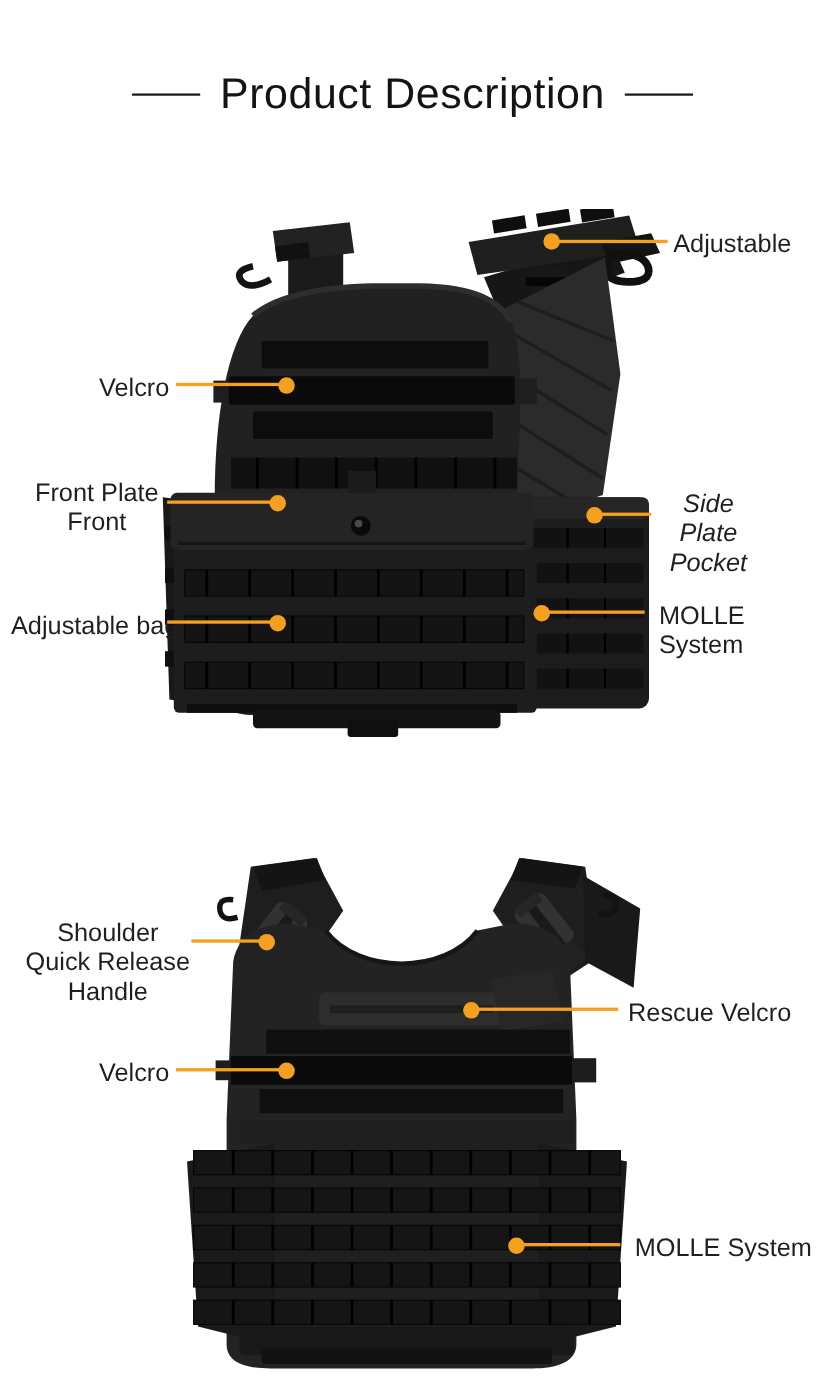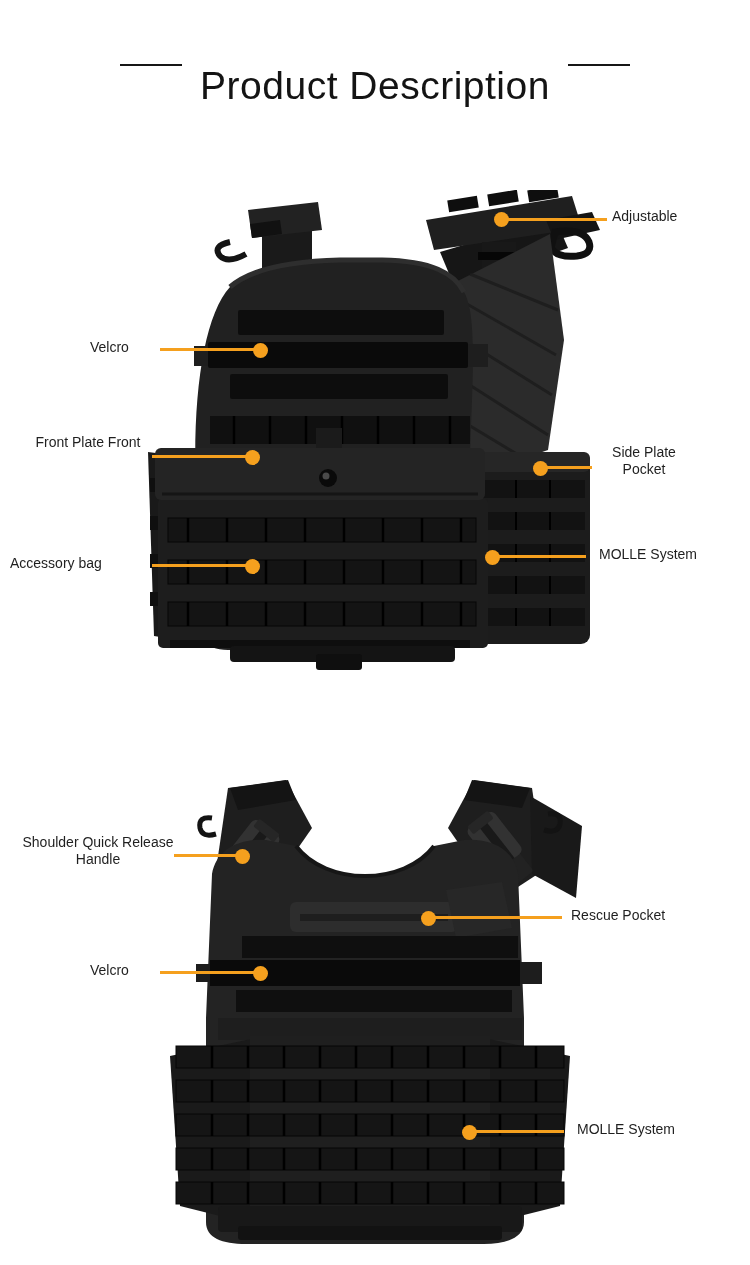--- a/index.html
+++ b/index.html
@@ -15,21 +15,21 @@
     margin:0 auto;
     background:#fff;
     overflow:hidden;
     font-family:"Liberation Sans", sans-serif;
     color:var(--ink);
   }
   .title-row{
     position:absolute;
     top:64px;left:0;right:0;
     display:flex;
-    align-items:flex-start;
+    align-items:center;
     justify-content:center;
     gap:18px;
   }
   .title-line{
     width:62px;height:2px;background:#161616;
   }
   .page-title{
     font-size:39px;
     font-weight:400;
     color:#141414;
@@ -43,21 +43,21 @@
     border-radius:50%;
     background:var(--accent);
   }
   .callout .line{
     position:absolute;
     height:3px;
     background:var(--accent);
   }
   .callout .label{
     position:absolute;
-    font-size:14px;
+    font-size:23px;
     line-height:1.18;
     color:var(--ink);
     white-space:normal;
   }
   .label.center{text-align:center;}
 </style>
 </head>
 <body style="background: rgb(255, 255, 255);">
 
 <div class="canvas">
@@ -231,45 +231,45 @@
 
   <div class="callout">
     <span class="label center" style="left:28px;top:434px;width:120px;">Front Plate Front</span>
     <span class="line" style="left:152px;top:455px;width:96px;"></span>
     <span class="dot" style="left:245px;top:450px;"></span>
   </div>
 
   <div class="callout">
     <span class="dot" style="left:533px;top:461px;"></span>
     <span class="line" style="left:546px;top:466px;width:46px;"></span>
-    <span class="label center" style="left:594px;top:444px;width:100px;">Side Plate Pocket</span>
-  </div>
-
-  <div class="callout">
-    <span class="label" style="left:10px;top:555px;">Accessory bag</span>
+    <span class="label center" style="left:594px;top:444px;width:100px;font-style:italic;">Side Plate Pocket</span>
+  </div>
+
+  <div class="callout">
+    <span class="label" style="left:10px;top:555px;">Adjustable bag</span>
     <span class="line" style="left:152px;top:564px;width:96px;"></span>
     <span class="dot" style="left:245px;top:559px;"></span>
   </div>
 
   <div class="callout">
     <span class="dot" style="left:485px;top:550px;"></span>
     <span class="line" style="left:498px;top:555px;width:88px;"></span>
     <span class="label" style="left:599px;top:546px;">MOLLE System</span>
   </div>
 
   <div class="callout">
     <span class="label center" style="left:22px;top:834px;width:152px;">Shoulder Quick Release Handle</span>
     <span class="line" style="left:174px;top:854px;width:64px;"></span>
     <span class="dot" style="left:235px;top:849px;"></span>
   </div>
 
   <div class="callout">
     <span class="dot" style="left:421px;top:911px;"></span>
     <span class="line" style="left:434px;top:916px;width:128px;"></span>
-    <span class="label" style="left:571px;top:907px;">Rescue Pocket</span>
+    <span class="label" style="left:571px;top:907px;">Rescue Velcro</span>
   </div>
 
   <div class="callout">
     <span class="label" style="left:90px;top:962px;">Velcro</span>
     <span class="line" style="left:160px;top:971px;width:96px;"></span>
     <span class="dot" style="left:253px;top:966px;"></span>
   </div>
 
   <div class="callout">
     <span class="dot" style="left:462px;top:1125px;"></span>

